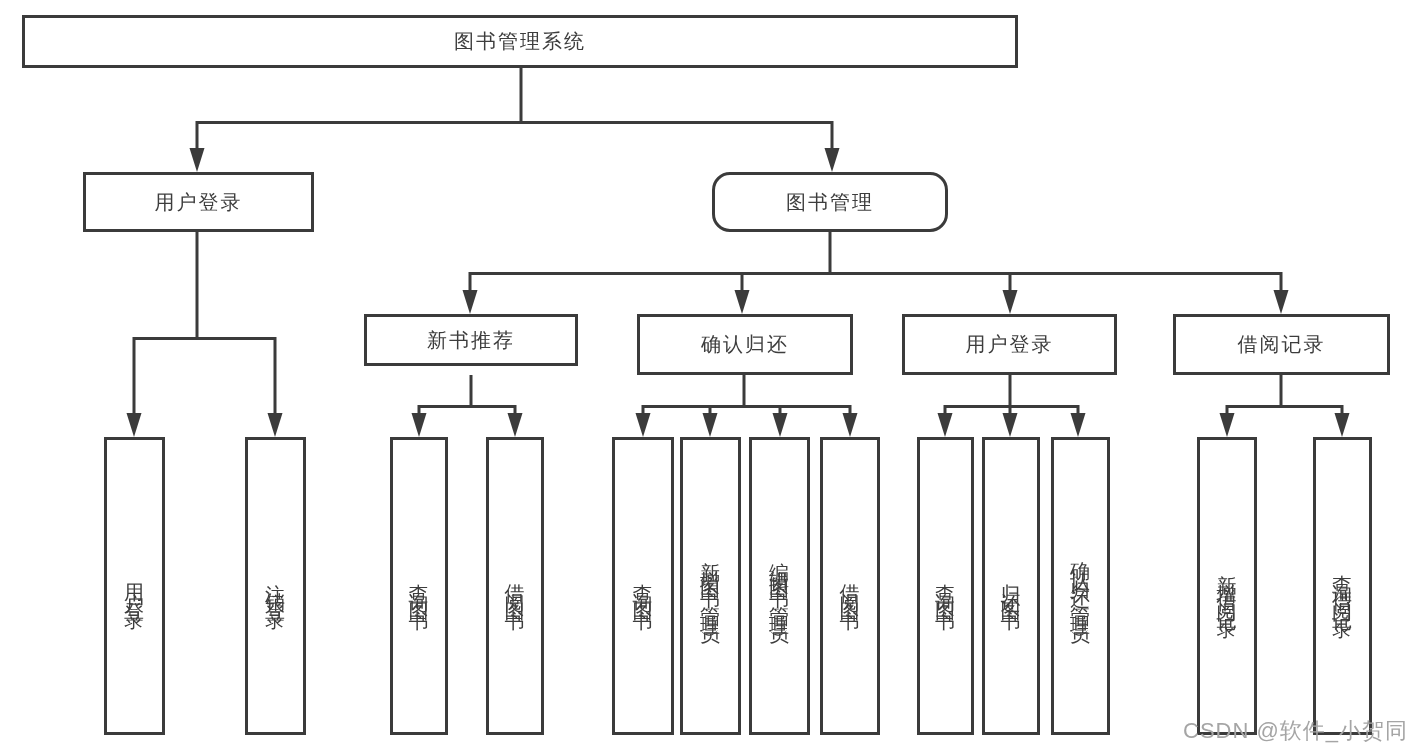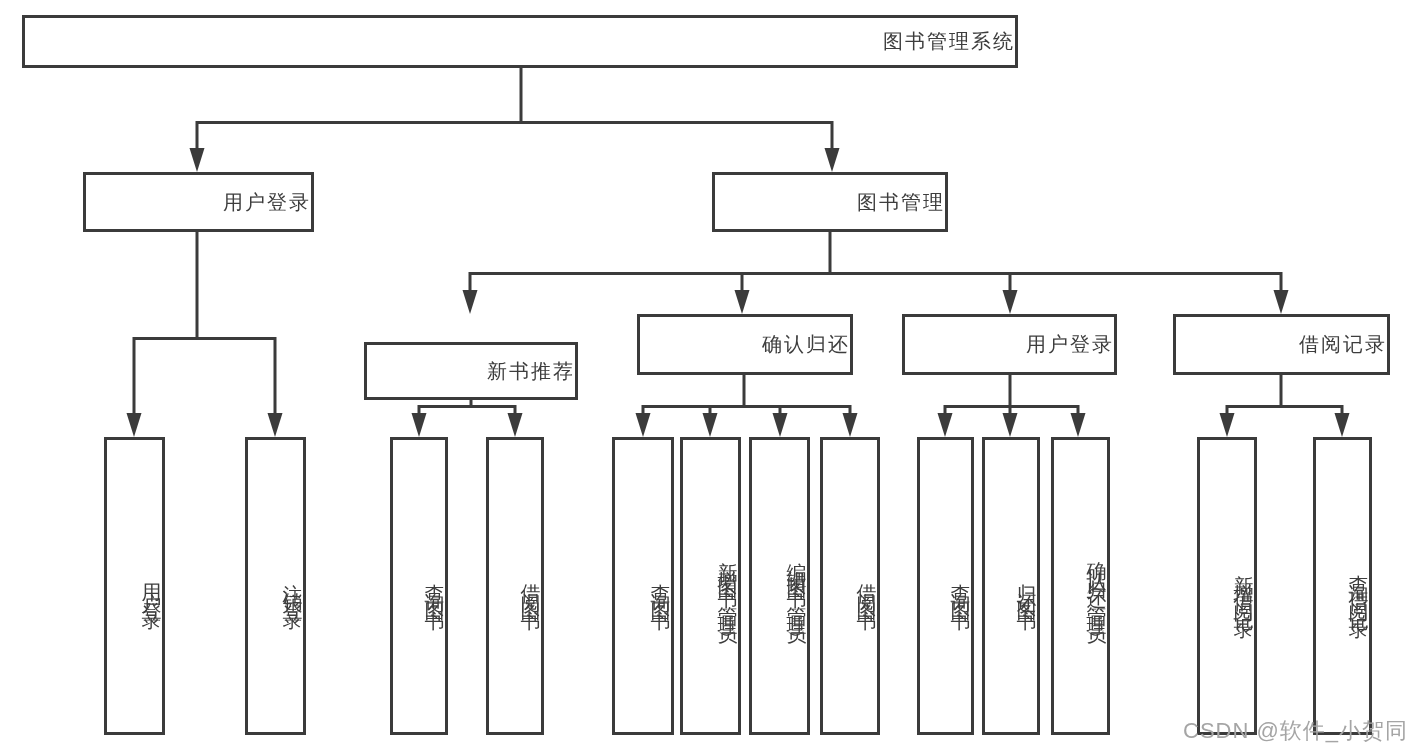--- a/index.html
+++ b/index.html
@@ -8,36 +8,36 @@
     width:1405px;height:747px;
     background:#ffffff;
     font-family:"Liberation Sans","DejaVu Sans",sans-serif;
     overflow:hidden;
   }
   #connectors{position:absolute;left:0;top:0;width:1405px;height:747px;}
   .node{
     position:absolute;
     border:3px solid #3b3b3b;
     background:#ffffff;
-    display:flex;align-items:center;justify-content:flex-end;
+    display:flex;align-items:center;justify-content:center;
     color:#3d3d3d;
     box-sizing:border-box;
   }
   .h-node{font-size:20px;letter-spacing:2px;}
   .leaf span{
     writing-mode:vertical-rl;
     letter-spacing:9px;
     font-size:20px;
     line-height:1;
     white-space:nowrap;
   }
   .root{left:22px;top:15px;width:996px;height:53px;}
   .l2a{left:83px;top:172px;width:231px;height:60px;}
-  .l2b{left:712px;top:172px;width:236px;height:60px;}
-  .l3a{left:364px;top:314px;width:214px;height:58px;margin-top:28px;}
+  .l2b{left:712px;top:172px;width:236px;height:60px;border-radius:18px;}
+  .l3a{left:364px;top:314px;width:214px;height:52px;}
   .l3b{left:637px;top:314px;width:216px;height:61px;}
   .l3c{left:902px;top:314px;width:215px;height:61px;}
   .l3d{left:1173px;top:314px;width:217px;height:61px;}
   .leaf{top:437px;height:298px;}
   .lf1{left:104px;width:61px;}
   .lf2{left:245px;width:61px;}
   .lf3{left:390px;width:58px;}
   .lf4{left:486px;width:58px;}
   .lf5{left:612px;width:62px;}
   .lf6{left:680px;width:61px;}

